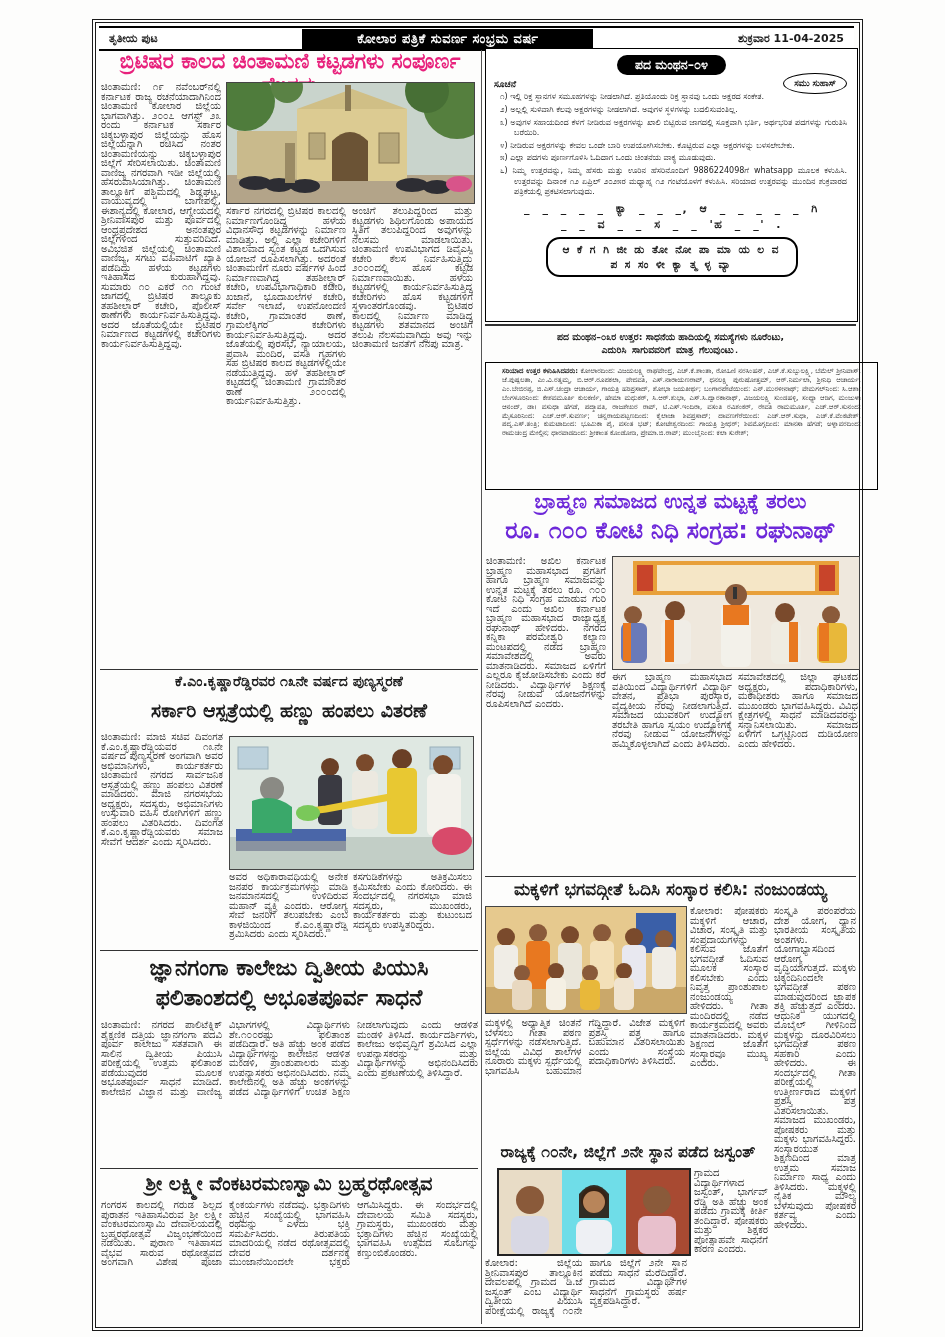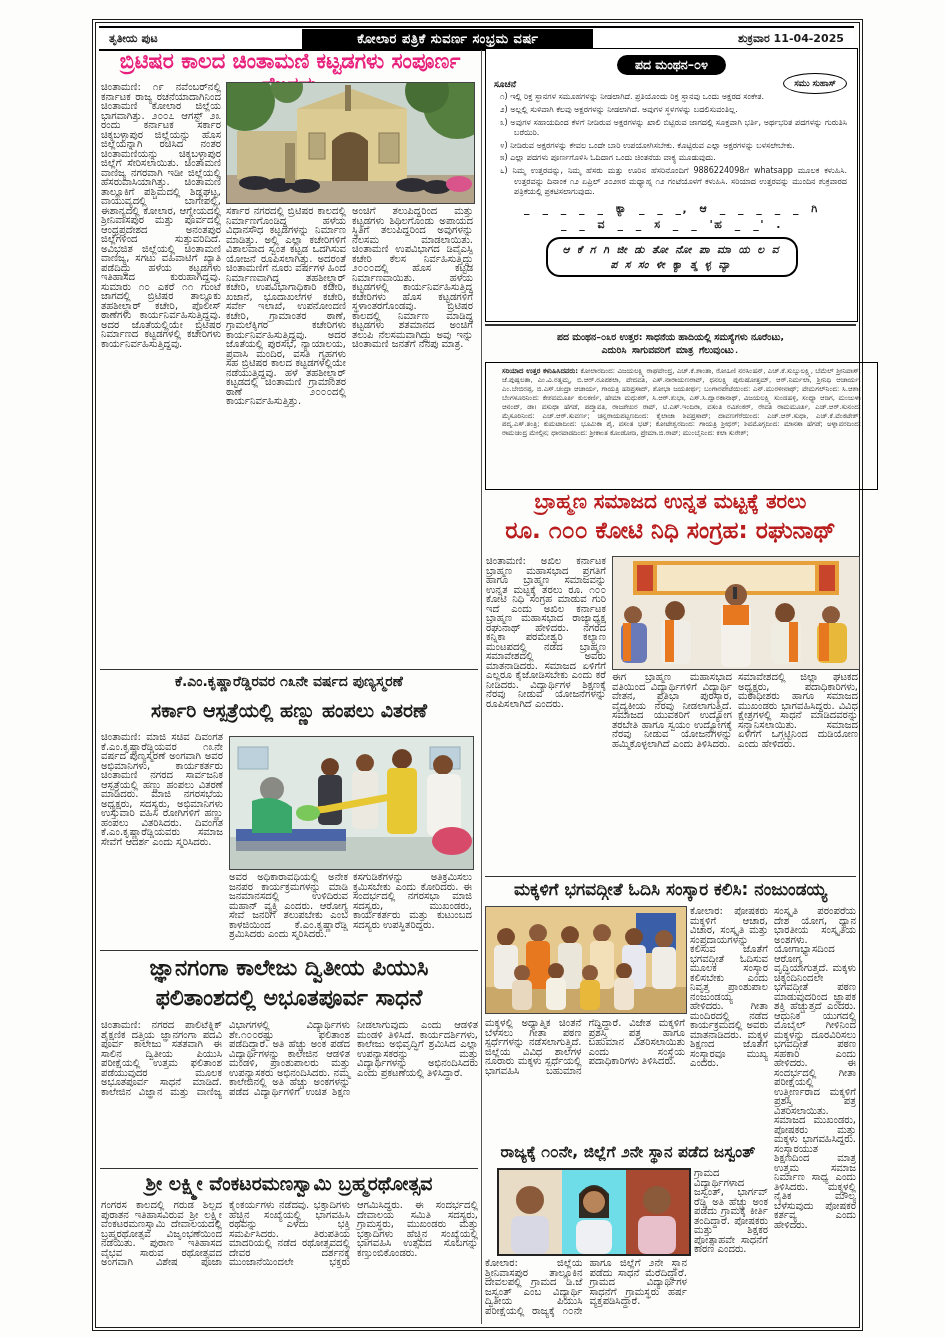--- a/index.html
+++ b/index.html
@@ -6,38 +6,38 @@
   .page{position:relative;width:945px;height:1337px;background:#fdfdfc;overflow:hidden;
         font-family:"DejaVu Sans",sans-serif;color:#1b1b1b;}
   .abs{position:absolute;}
   .frame{border:1.5px solid #1a1a1a;outline:1px solid #1a1a1a;outline-offset:2px;}
   .hdr{display:flex;align-items:center;justify-content:space-between;
        border-top:2.5px solid #000;border-bottom:2.5px solid #000;background:#fff;
        padding:0 10px;font-weight:bold;font-size:11px;}
   .hdr-center{background:#000;color:#fff;padding:2px 55px;font-size:13px;letter-spacing:.5px;text-align:right;}
   .headline{font-weight:bold;text-align:center;line-height:1.12;}
   .pink{color:#e8217c;}
-  .green{color:#b91c1c;}
+  .green{color:#6d28d9;}
   .body-text{font-size:10px;line-height:9.5px;text-align:justify;overflow:hidden;}
   .cols2{column-count:2;column-gap:7px;}
   .cols3{column-count:3;column-gap:7px;}
   .vrule{width:1px;background:#555;}
   .hrule{height:1px;background:#333;}
   .photo{border:1px solid #444;overflow:hidden;background:#ccc;}
   .pz-box{border:1.5px solid #000;background:#fff;}
   .pz-pill{background:#000;color:#fff;font-weight:bold;font-size:12.5px;
            border-radius:10px;padding:2px 18px;display:inline-block;}
   .pz-oval{border:1.5px solid #000;border-radius:50%;padding:4px 10px;
            font-size:8.5px;font-weight:bold;display:inline-block;background:#fff;}
   .pz-note{font-size:9px;font-weight:bold;}
   .pz-item{font-size:8px;line-height:10.3px;margin-bottom:2.5px;text-align:justify;
            padding-left:14px;text-indent:-14px;}
   .pz-blank{font-size:11px;letter-spacing:1.5px;text-align:center;font-weight:bold;word-spacing:6px;}
   .pz-letters{border:2px solid #000;border-radius:14px;text-align:center;
-              font-size:10.5px;line-height:15px;font-weight:bold;letter-spacing:2px;padding:3px 4px;font-style:italic;}
+              font-size:10.5px;line-height:15px;font-weight:bold;letter-spacing:2px;padding:3px 4px;}
   .ans{font-size:9.3px;font-weight:bold;text-align:center;line-height:13px;}
   .names{border:1.5px solid #000;padding:4px 16px;font-size:6.9px;line-height:8.9px;text-align:justify;}
   .names b{font-weight:bold;}
   svg{display:block;}
 </style>
 </head>
 <body>
 
 <div class="page">
 

